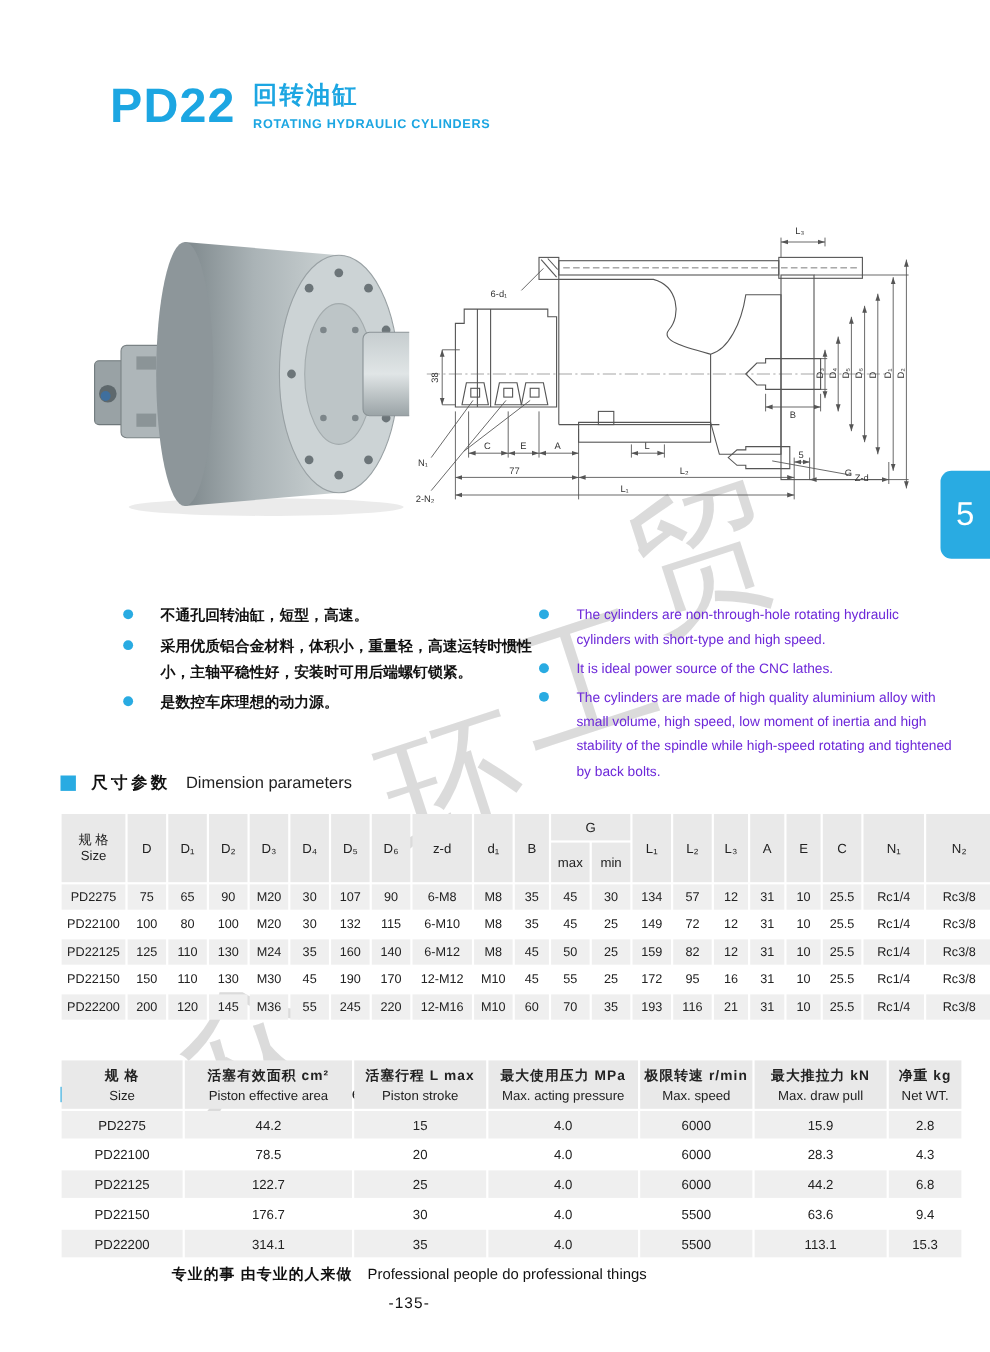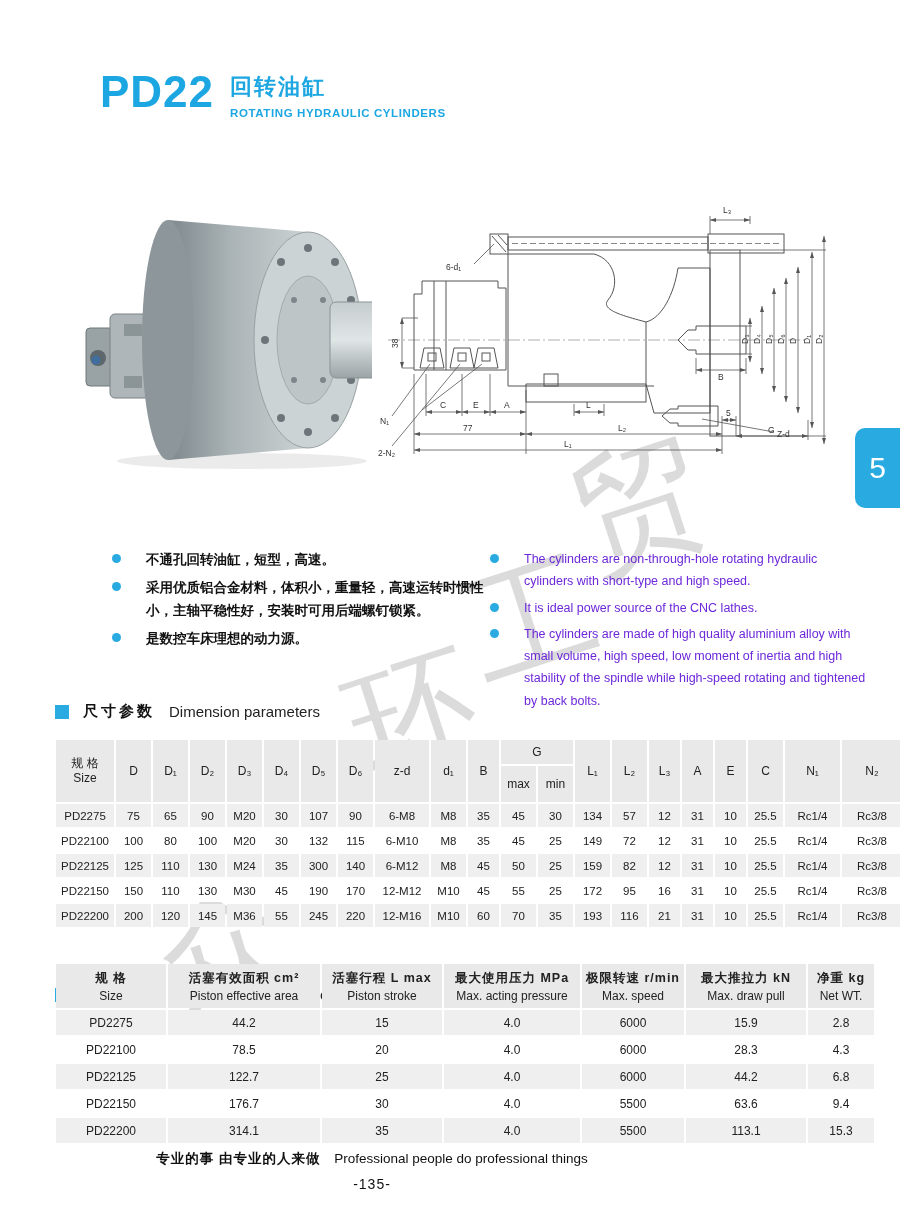--- a/index.html
+++ b/index.html
@@ -7,21 +7,21 @@
   body { font-family:"Liberation Sans","DejaVu Sans",sans-serif; color:#222; }
   .page { position:relative; width:900px; height:1229px; background:#fff; overflow:hidden; }
 
   
   .wm-char { position:absolute; font-family:"DejaVu Serif",serif; font-size:128px;
              color:rgba(160,160,160,0.38); transform:rotate(-18deg); z-index:0; user-select:none; }
 
   .content { position:relative; z-index:1; }
 
   
-  .hdr { position:absolute; left:100px; top:70px; display:flex; gap:16px; align-items:flex-start; }
+  .hdr { position:absolute; left:100px; top:70px; display:flex; gap:16px; align-items:flex-end; }
   .hdr .model { font-size:44px; font-weight:bold; color:#1ca6e2; letter-spacing:1px; line-height:1; }
   .hdr .tblock { padding-top:2px; }
   .hdr .t-zh { font-size:22px; font-weight:bold; color:#1ca6e2; letter-spacing:2px; }
   .hdr .t-en { font-size:11.5px; font-weight:bold; color:#1ca6e2; letter-spacing:0.6px; margin-top:5px; }
 
   
   .photo { position:absolute; left:72px; top:190px; }
   .drawing { position:absolute; left:378px; top:198px; }
   .drawing text { font-size:8.5px; fill:#333; font-family:"Liberation Sans",sans-serif; }
 
@@ -422,21 +422,21 @@
             <td>Rc1/4</td>
             <td>Rc3/8</td>
           </tr>
           <tr>
             <td>PD22125</td>
             <td>125</td>
             <td>110</td>
             <td>130</td>
             <td>M24</td>
             <td>35</td>
-            <td>300</td>
+            <td>160</td>
             <td>140</td>
             <td>6-M12</td>
             <td>M8</td>
             <td>45</td>
             <td>50</td>
             <td>25</td>
             <td>159</td>
             <td>82</td>
             <td>12</td>
             <td>31</td>

